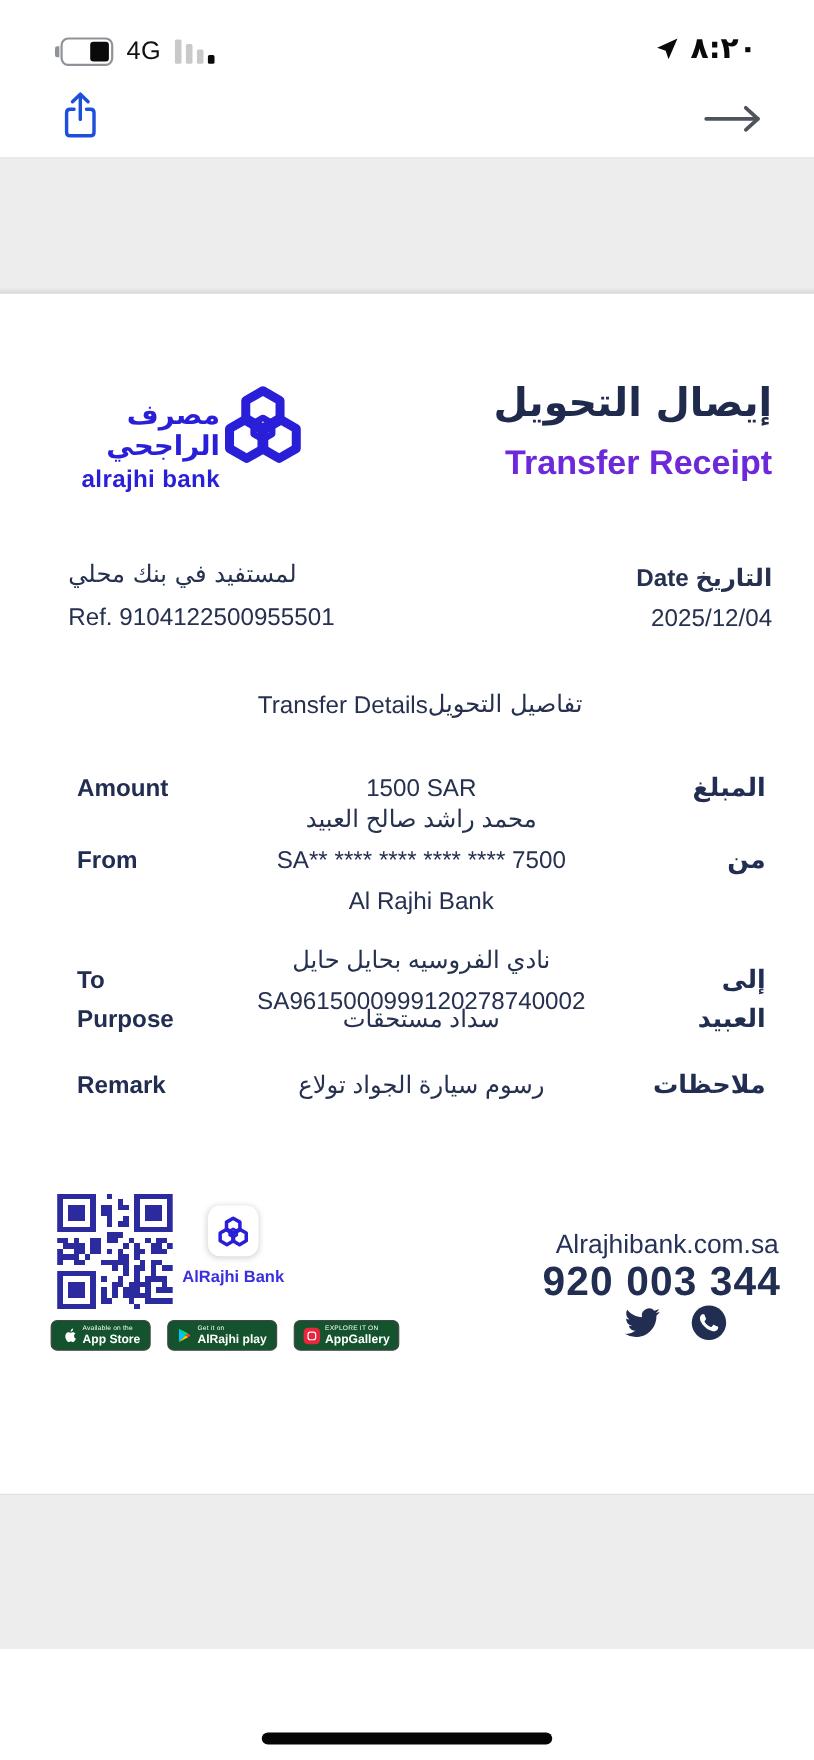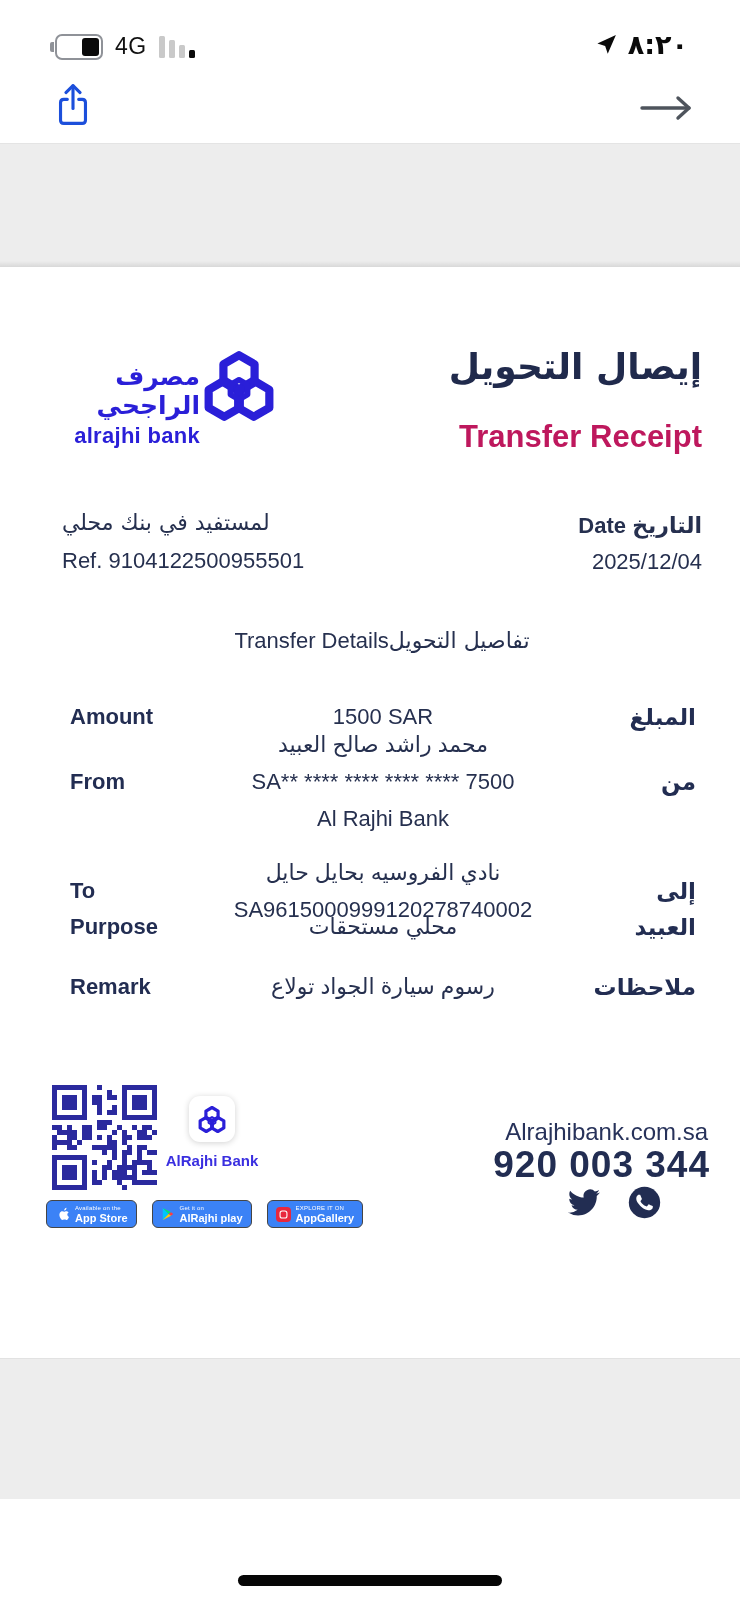--- a/index.html
+++ b/index.html
@@ -37,21 +37,21 @@
     background:linear-gradient(to bottom,rgba(0,0,0,0),rgba(0,0,0,0.10));}
   .band-bottom{top:1358px;height:140px;border-top:1px solid #e2e2e2;}
   .doc{position:absolute;top:267px;left:0;width:740px;height:1091px;background:#ffffff;}
   
   .logo-block{position:absolute;left:50px;top:362px;width:150px;text-align:right;color:#2a1fd8;}
   .logo-ar{font-size:25px;font-weight:700;font-family:"DejaVu Sans",sans-serif;}
   .logo-en{font-size:22px;font-weight:700;letter-spacing:.3px;margin-top:3px;}
   .emblem{position:absolute;left:198px;top:346px;}
   .title-block{position:absolute;right:38px;top:346px;text-align:right;}
   .title-ar{font-size:36px;font-weight:700;color:#202a4c;font-family:"DejaVu Sans",sans-serif;}
-  .title-en{font-size:31px;font-weight:700;color:#be185d;margin-top:32px;}
+  .title-en{font-size:31px;font-weight:700;color:#6d28d9;margin-top:16px;}
   
   .subhead-left{position:absolute;left:62px;top:510px;font-size:22px;color:#26304f;}
   .subhead-left .ar{font-family:"DejaVu Sans",sans-serif;}
   .subhead-left .ref{margin-top:13px;}
   .subhead-right{position:absolute;right:38px;top:513px;text-align:right;font-size:22px;color:#26304f;}
   .subhead-right .lbl{font-weight:700;}
   .subhead-right .val{margin-top:10px;}
   
   .section-row{position:absolute;top:628px;left:0;right:0;padding:0 46px 0 70px;
     display:flex;justify-content:center;font-size:22px;color:#26304f;}
@@ -62,21 +62,21 @@
   .lbl-ar{font-weight:700;font-size:23px;color:#222d52;text-align:right;font-family:"DejaVu Sans",sans-serif;}
   .t-lines{font-size:22px;color:#26304f;}
   .t-line{line-height:37px;text-align:center;}
   
   .qr{position:absolute;left:52px;top:1085px;width:105px;height:105px;}
   .app-icon{position:absolute;left:189px;top:1096px;width:46px;height:46px;background:#fff;
     border-radius:11px;box-shadow:0 1px 6px rgba(0,0,0,0.18);display:flex;align-items:center;justify-content:center;}
   .app-label{position:absolute;left:146px;top:1152px;width:132px;text-align:center;
     font-size:15px;font-weight:700;color:#3a2fe0;}
   .badges{position:absolute;left:46px;top:1200px;display:flex;gap:15px;}
-  .badge{height:26px;background:#3b82f6;border:1px solid #454545;border-radius:6px;
+  .badge{height:26px;background:#14532d;border:1px solid #454545;border-radius:6px;
     display:flex;align-items:center;gap:5px;padding:0 8px;}
   .badge-icon{display:flex;align-items:center;}
   .badge-texts{display:flex;flex-direction:column;line-height:1;}
   .badge-top{font-size:6px;color:#fff;letter-spacing:.2px;}
   .badge-bottom{font-size:11px;font-weight:700;color:#fff;margin-top:2px;white-space:nowrap;}
   .gallery-chip{width:15px;height:15px;background:#e8273d;border-radius:4px;
     display:flex;align-items:center;justify-content:center;}
   .website{position:absolute;right:32px;top:1118px;font-size:24px;color:#27325a;}
   .phone{position:absolute;right:30px;top:1144px;font-size:37px;font-weight:600;color:#222d52;letter-spacing:1px;}
   .socials{position:absolute;left:568px;top:1186px;display:flex;gap:28px;align-items:center;}
@@ -177,21 +177,21 @@
     <span class="lbl-en">To</span>
     <span class="t-lines">
         <div class="t-line" dir="auto">نادي الفروسيه بحايل حايل</div>
         <div class="t-line" dir="auto">SA9615000999120278740002</div>
       </span>
     <span class="lbl-ar">إلى</span>
   </div>
     <div class="t-row" style="top: 908px;">
     <span class="lbl-en">Purpose</span>
     <span class="t-lines">
-        <div class="t-line" dir="auto">محلي مستحقات</div>
+        <div class="t-line" dir="auto">سداد مستحقات</div>
       </span>
     <span class="lbl-ar">العبيد</span>
   </div>
     <div class="t-row" style="top: 968px;">
     <span class="lbl-en">Remark</span>
     <span class="t-lines">
         <div class="t-line" dir="auto">رسوم سيارة الجواد تولاع</div>
       </span>
     <span class="lbl-ar">ملاحظات</span>
   </div>

